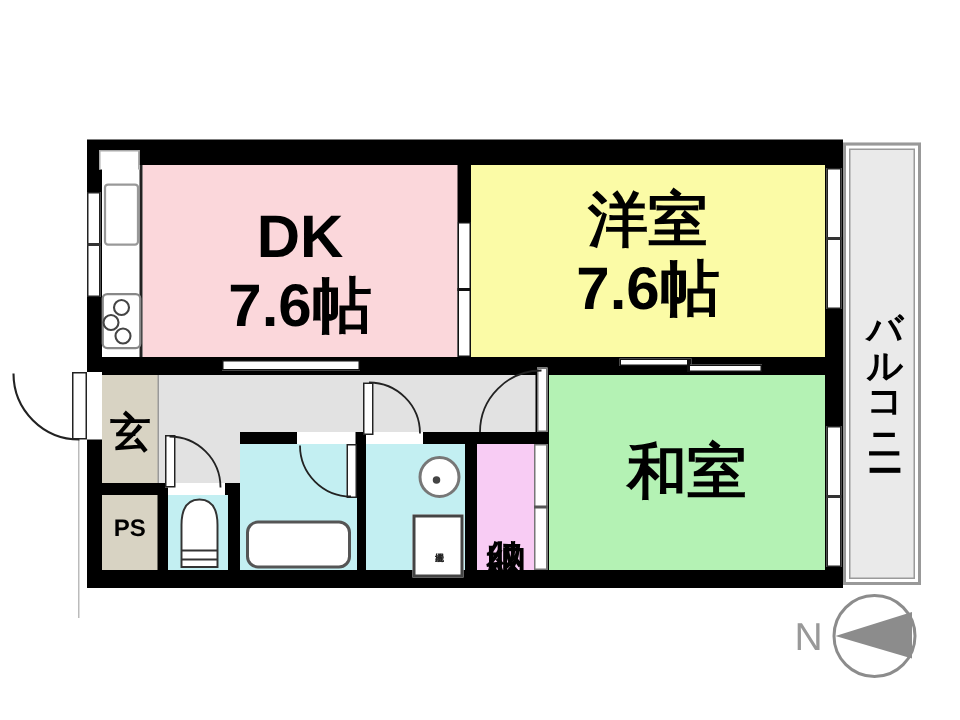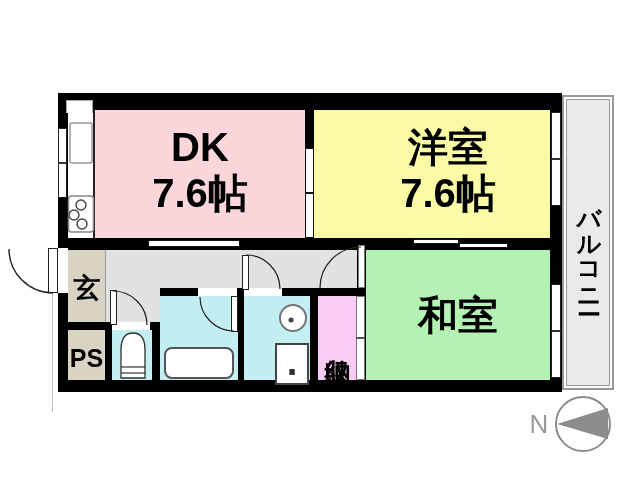--- a/index.html
+++ b/index.html
@@ -53,25 +53,25 @@
   
   #bathtub{left:164px;top:347px;width:70px;height:32px;background:#fff;border:2px solid #555;border-radius:8px;}
   #washer{left:275px;top:343px;width:34px;height:42px;background:#fff;border:2px solid #444;
           display:flex;align-items:center;justify-content:center;}
   #washer span{writing-mode:vertical-rl;font-size:6px;line-height:1;color:#222;letter-spacing:0px;}
   #corridor-line{left:52px;top:293px;width:1px;height:119px;background:#bbb;}
   #genkan-step{left:105px;top:250px;width:1px;height:72px;background:#999;}
   
   .room-label{display:flex;flex-direction:column;align-items:center;justify-content:center;
               color:#000;font-weight:bold;text-align:center;line-height:1.15;}
-  #label-dk{left:95px;top:112px;width:210px;height:115px;font-size:40px;}
-  #label-western{left:330px;top:112px;width:236px;height:115px;font-size:40px;}
+  #label-dk{left:95px;top:112px;width:210px;height:115px;font-size:40px;justify-content:flex-end;}
+  #label-western{left:314px;top:112px;width:236px;height:115px;font-size:40px;}
   #label-japanese{left:366px;top:255px;width:184px;height:120px;font-size:40px;}
   #label-genkan{left:68px;top:270px;width:38px;height:32px;font-size:27px;font-weight:bold;text-align:center;}
-  #label-ps{left:68px;top:344px;width:37px;height:28px;font-size:25px;font-weight:bold;text-align:center;}
+  #label-ps{left:68px;top:344px;width:37px;height:28px;font-size:16px;font-weight:bold;text-align:center;}
   #label-storage{left:324px;top:299px;width:28px;height:80px;writing-mode:vertical-rl;
                  font-size:26px;font-weight:bold;display:flex;align-items:center;justify-content:center;line-height:1;}
   #label-balcony{left:576px;top:156px;width:26px;height:182px;writing-mode:vertical-rl;
                  font-size:24px;font-weight:bold;display:flex;align-items:center;justify-content:center;line-height:1;}
   #label-north{left:526px;top:409px;width:26px;height:30px;font-size:26px;color:#999;text-align:center;}
   #svg-overlay{left:0;top:0;width:640px;height:480px;pointer-events:none;}
 </style>
 </head>
 <body>
 

